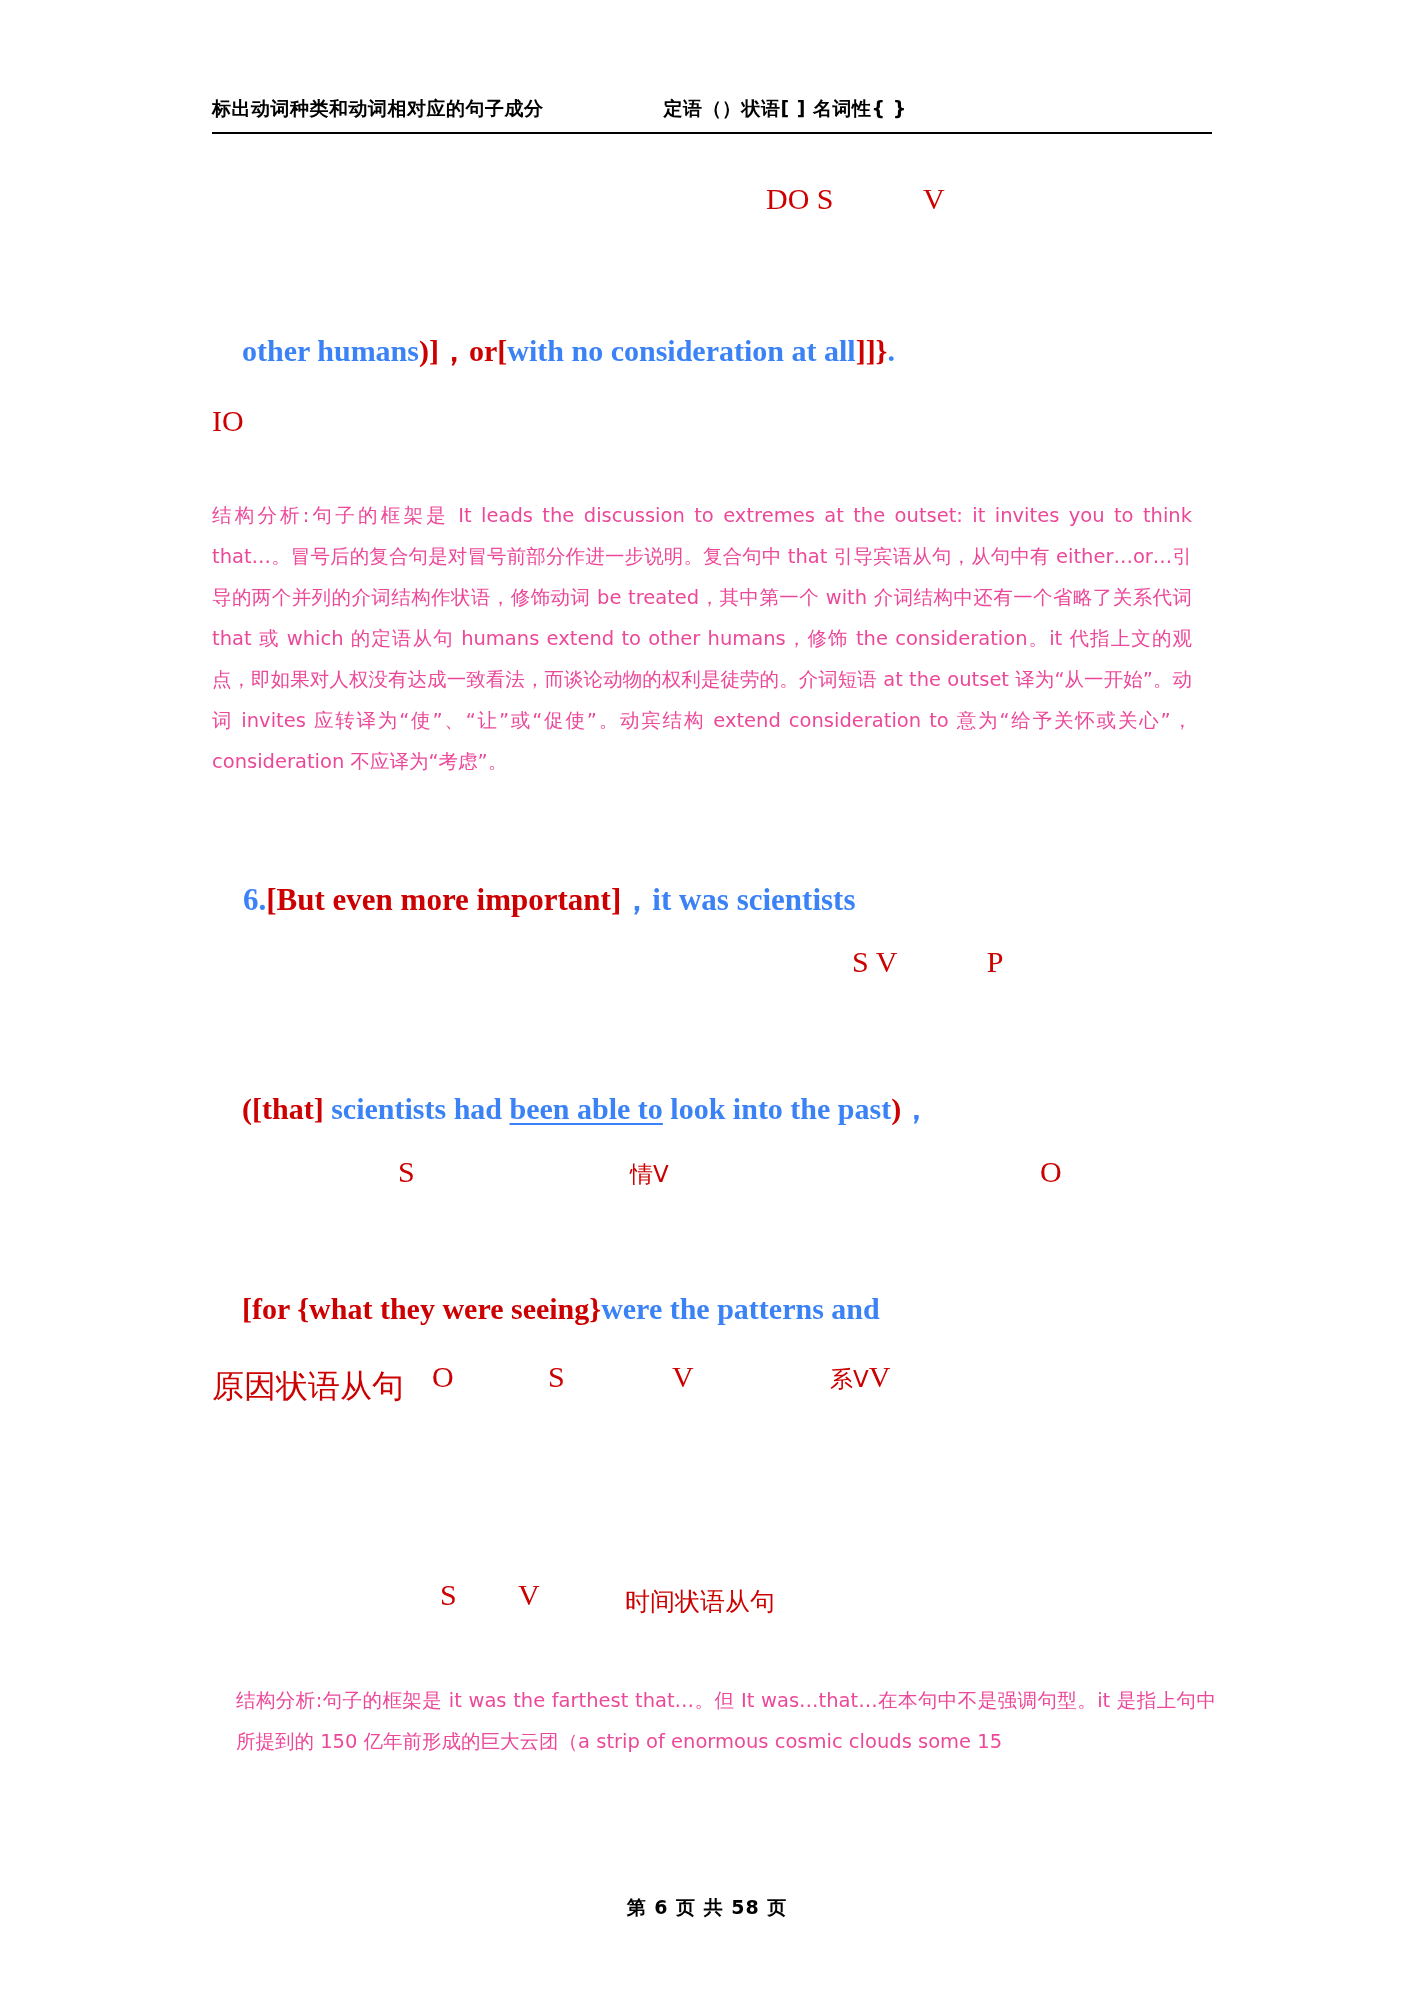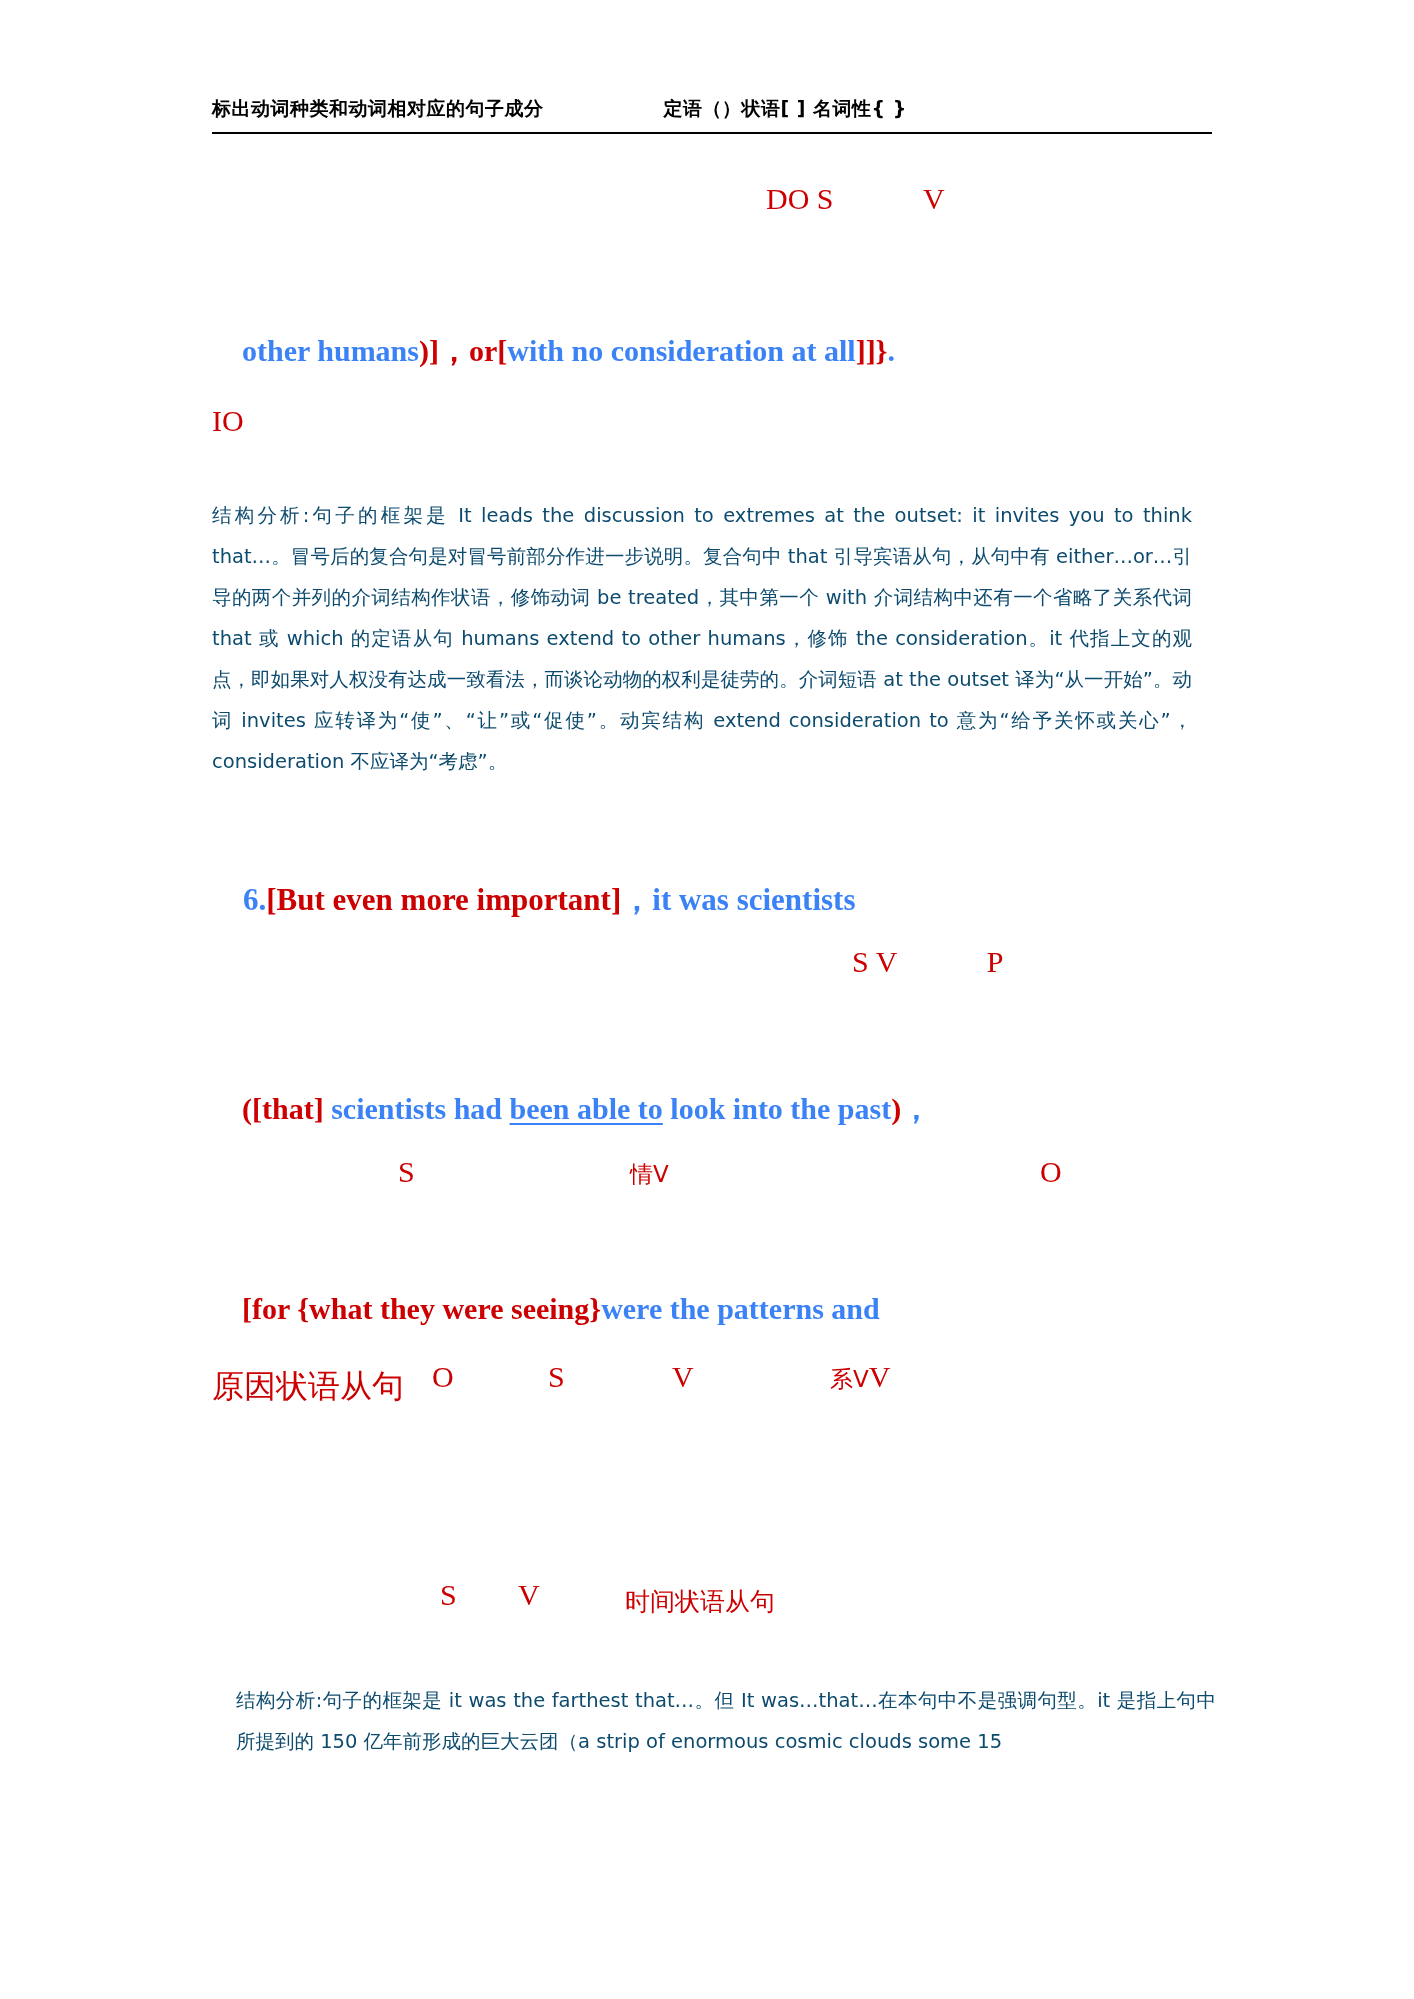--- a/index.html
+++ b/index.html
@@ -68,21 +68,21 @@
     color: #cc0000;
   }
 
   .analysis {
     position: absolute;
     width: 980px;
     left: 212px;
     font-family: "Liberation Serif", serif;
     font-size: 20.5px;
     line-height: 40px;
-    color: #0c4a6e;
+    color: #ec4899;
     text-align: justify;
   }
   .analysis .cn {
     font-family: "DejaVu Sans", sans-serif;
     font-size: 19.5px;
   }
 
   .underline-to {
     text-decoration: underline;
     text-underline-offset: 4px;
@@ -150,14 +150,15 @@
 
 
   <div class="marks" style="top:1578px; left:440px;">S</div>
   <div class="marks" style="top:1578px; left:518px;">V</div>
   <div class="marks" style="top:1583px; left:625px;"><span class="cn-mark" style="font-size:25px;">时间状语从句</span></div>
 
   <div class="analysis" style="top:1680px;margin-left:24px;">
     <span class="cn">结构分析:</span><span class="cn">句子的框架是 it was the farthest that…。但 It was…that…在本句中不是强调句型。it 是指上句中所提到的 150 亿年前形成的巨大云团（a strip of enormous cosmic clouds some 15</span>
   </div>
 
+  <div class="footer">第 6 页 共 58 页</div>
 
 </div>
 
 </body></html>

